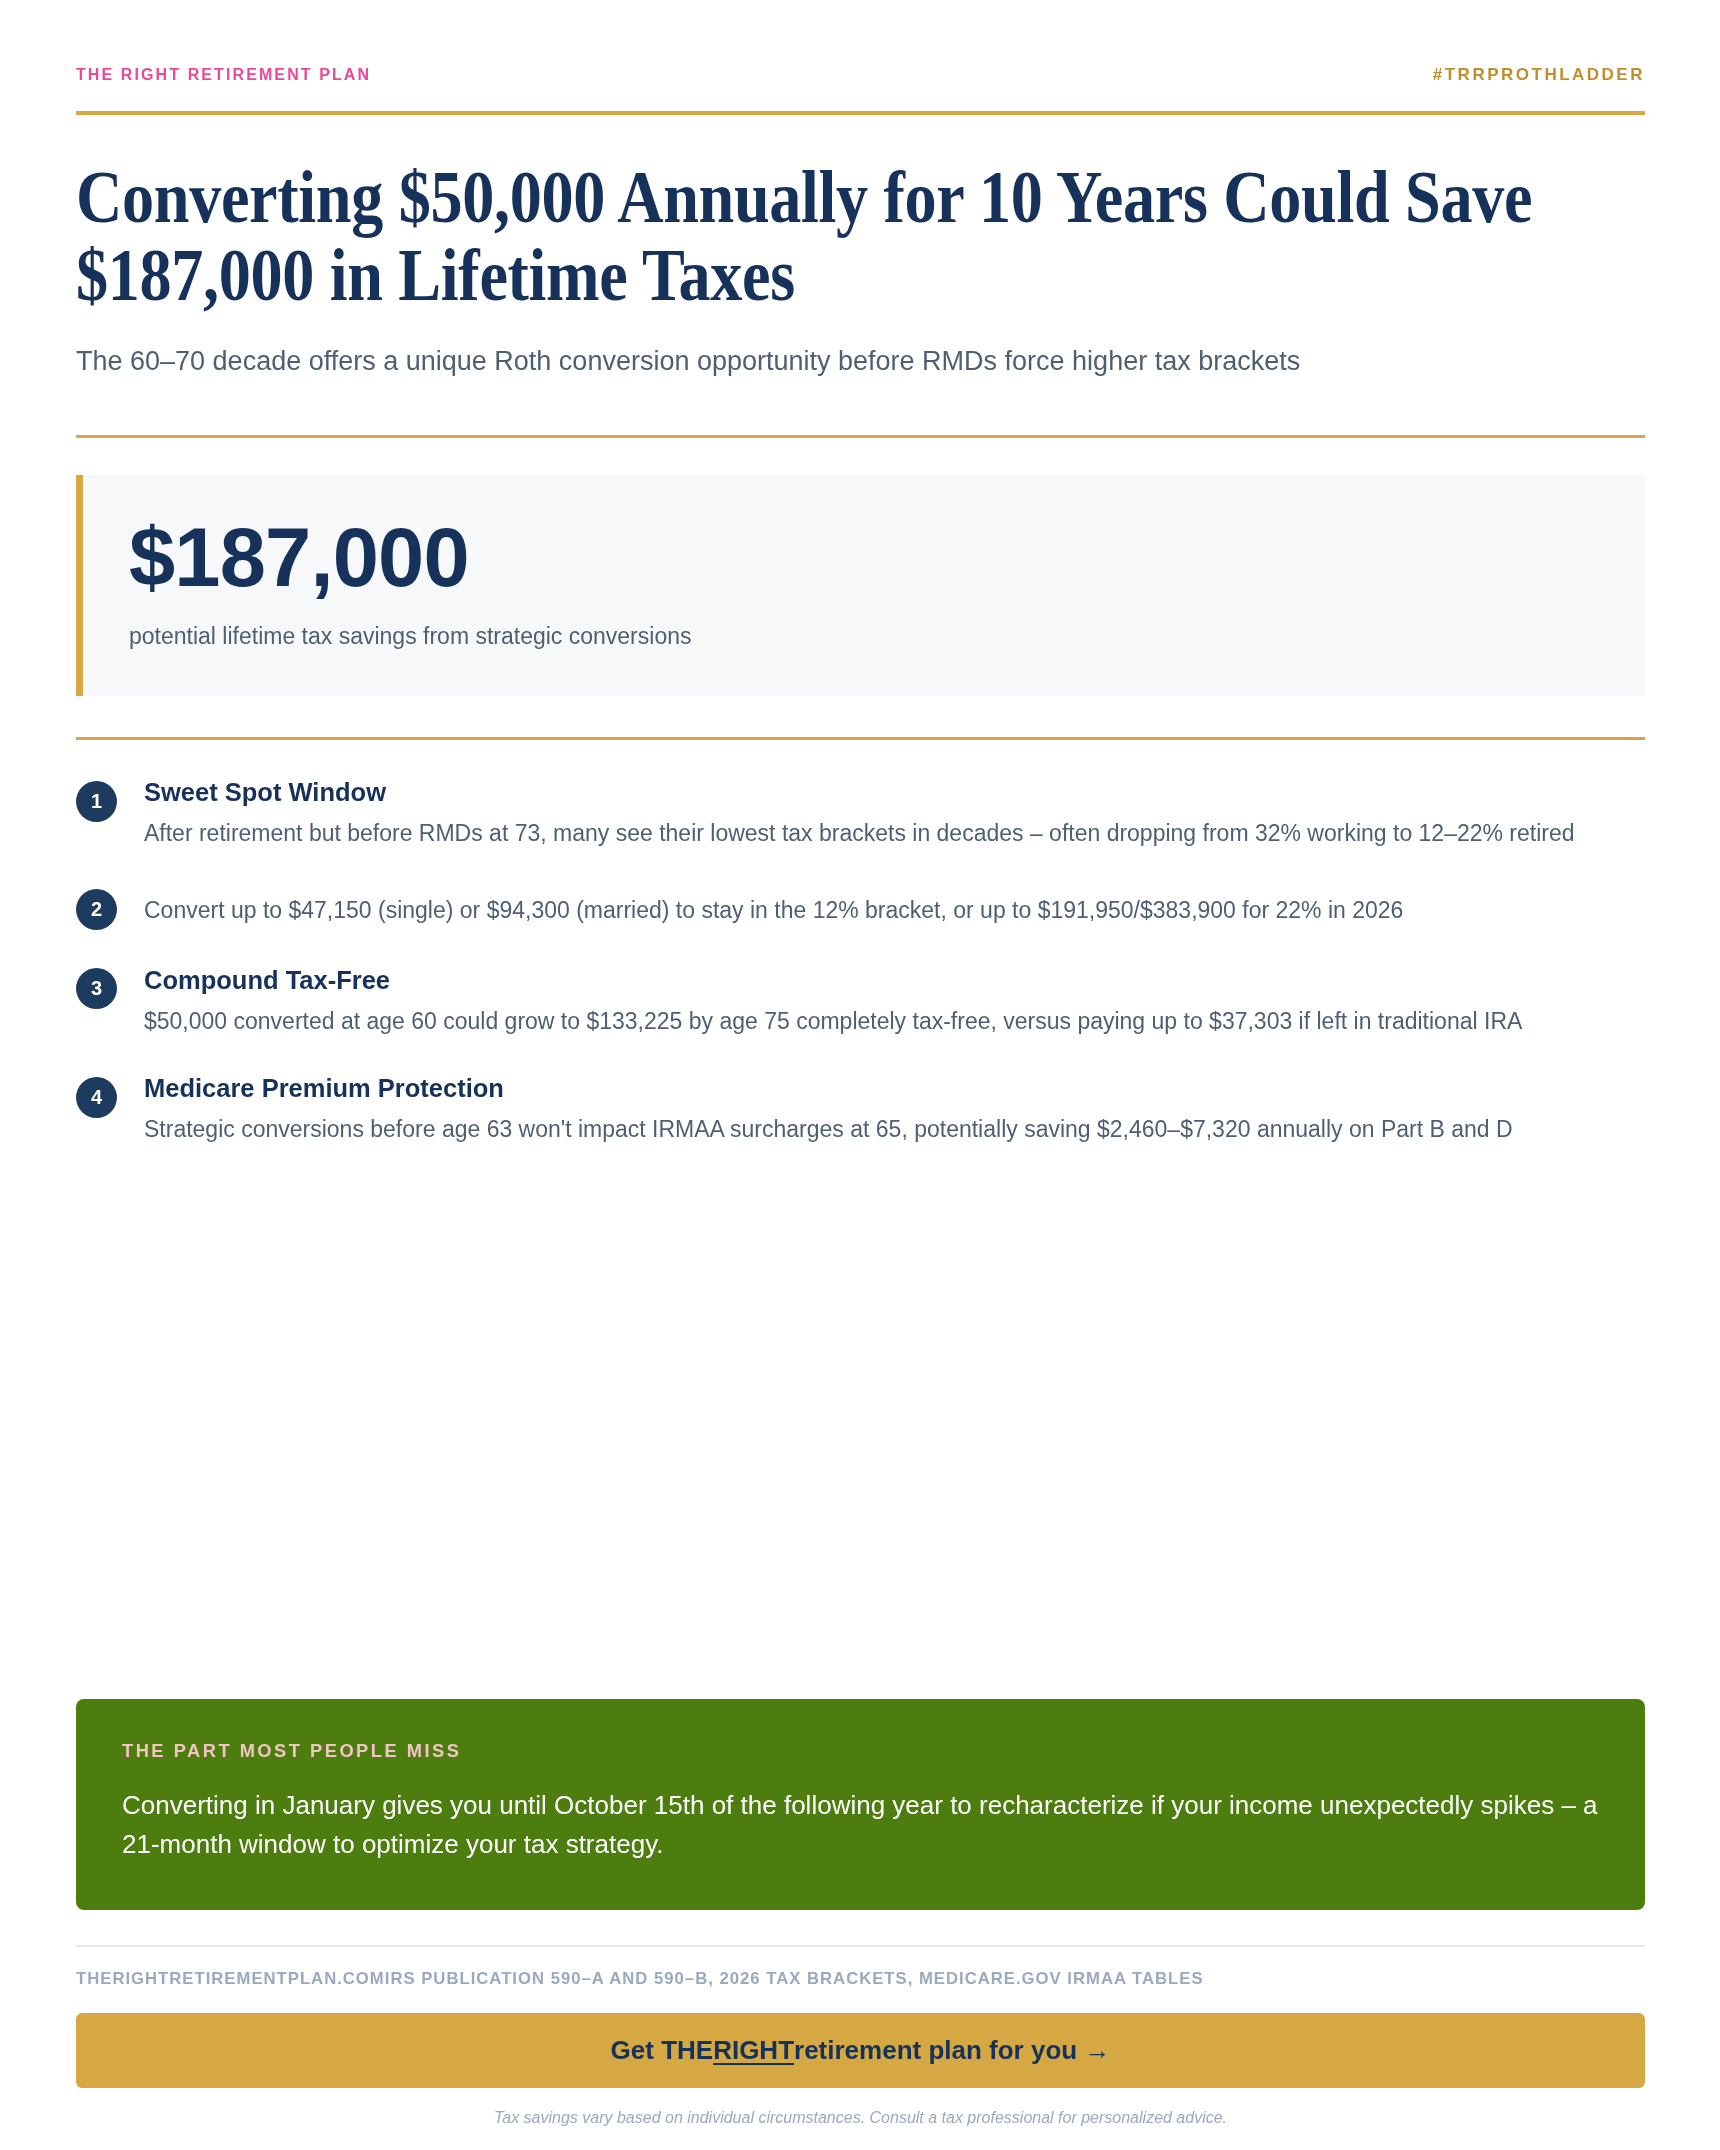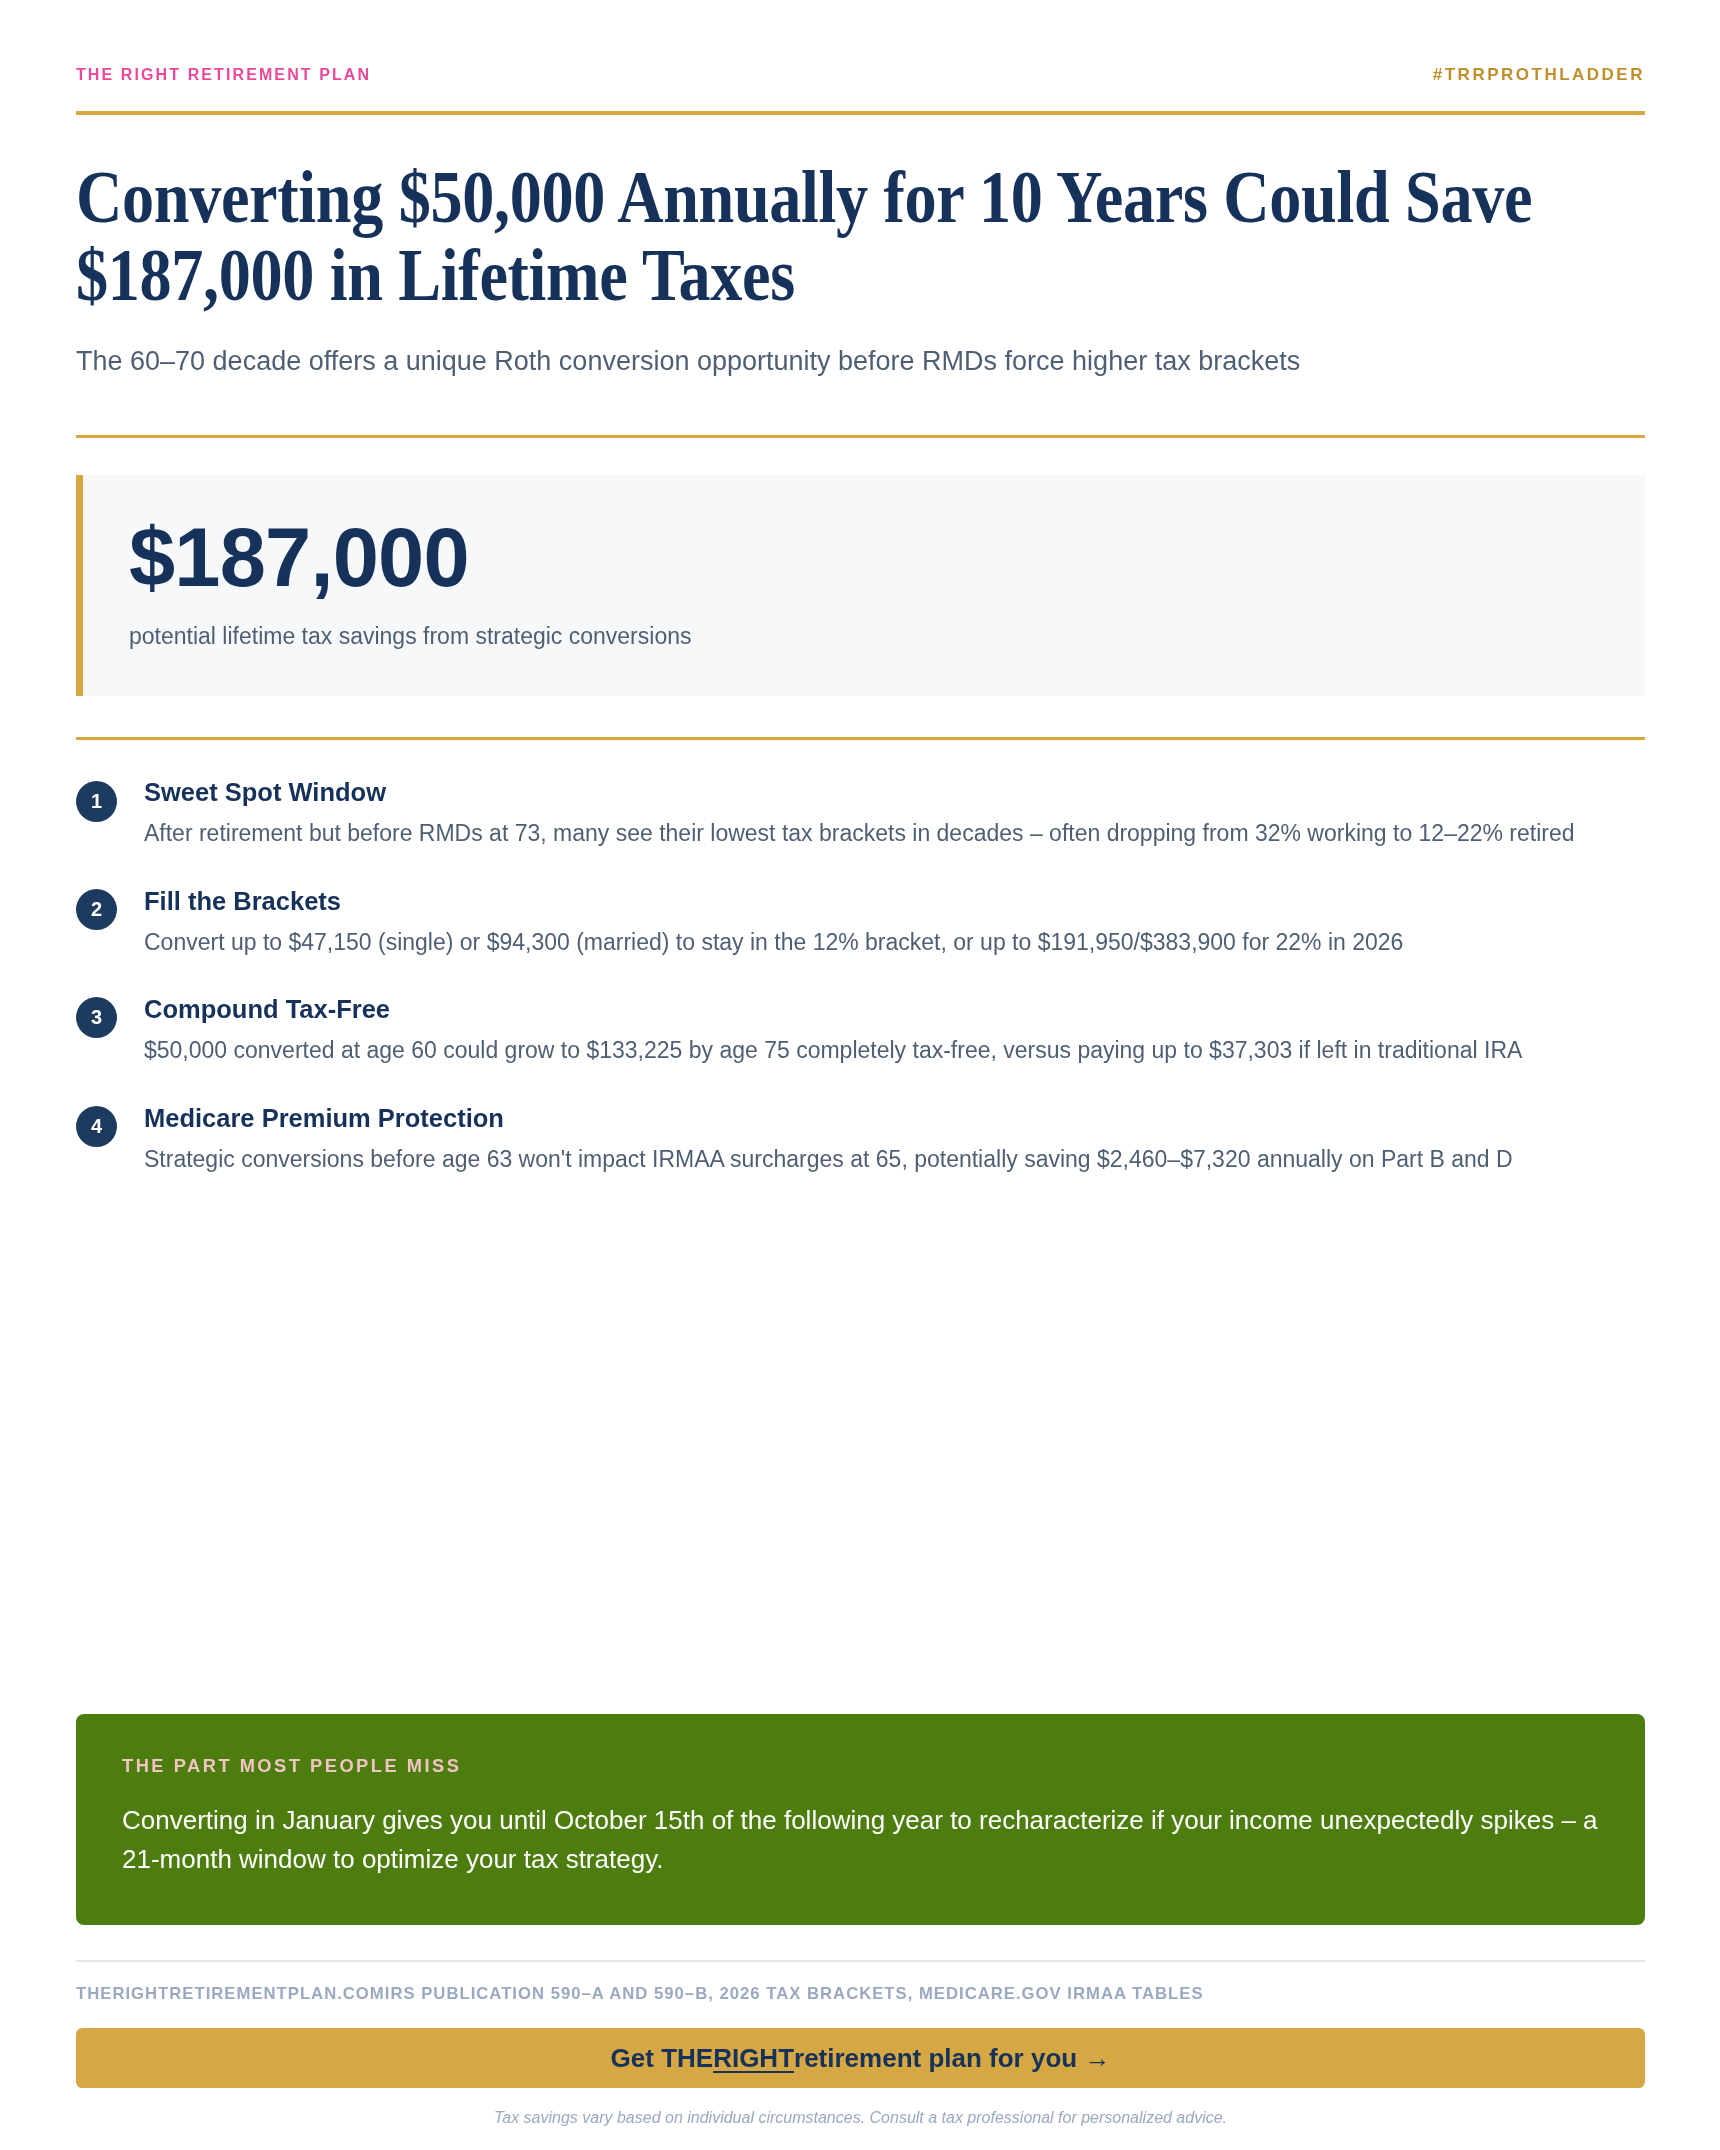--- a/index.html
+++ b/index.html
@@ -178,21 +178,21 @@
   .footer-site, .footer-source {
     font-size: 16.7px;
     font-weight: 700;
     letter-spacing: 1px;
     color: #9aa9bf;
     text-transform: uppercase;
   }
   .cta {
     background: #d5a843;
     border-radius: 6.4px;
-    height: 60px;
+    height: 75px;
     display: flex;
     align-items: center;
     justify-content: center;
     font-size: 26px;
     font-weight: 700;
     color: #17325a;
     cursor: pointer;
   }
   .cta u { text-underline-offset: 4px; }
   .disclaimer {
@@ -234,21 +234,20 @@
       <div class="badge">1</div>
       <div class="point-body">
         <div class="point-title">Sweet Spot Window</div>
         <div class="point-desc">After retirement but before RMDs at 73, many see their lowest tax brackets in decades – often dropping from 32% working to 12–22% retired</div>
       </div>
     </div>
 
     <div class="point">
       <div class="badge">2</div>
       <div class="point-body">
-        <div class="point-title">Fill the Brackets</div>
         <div class="point-desc">Convert up to $47,150 (single) or $94,300 (married) to stay in the 12% bracket, or up to $191,950/$383,900 for 22% in 2026</div>
       </div>
     </div>
 
     <div class="point">
       <div class="badge">3</div>
       <div class="point-body">
         <div class="point-title">Compound Tax-Free</div>
         <div class="point-desc">$50,000 converted at age 60 could grow to $133,225 by age 75 completely tax-free, versus paying up to $37,303 if left in traditional IRA</div>
       </div>

